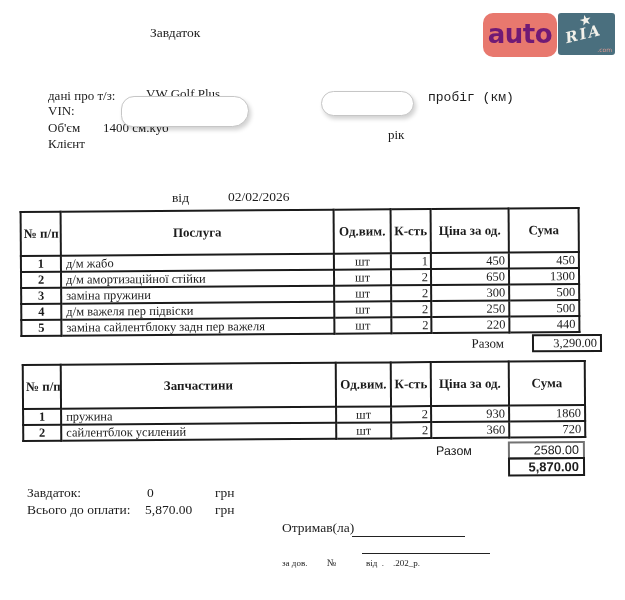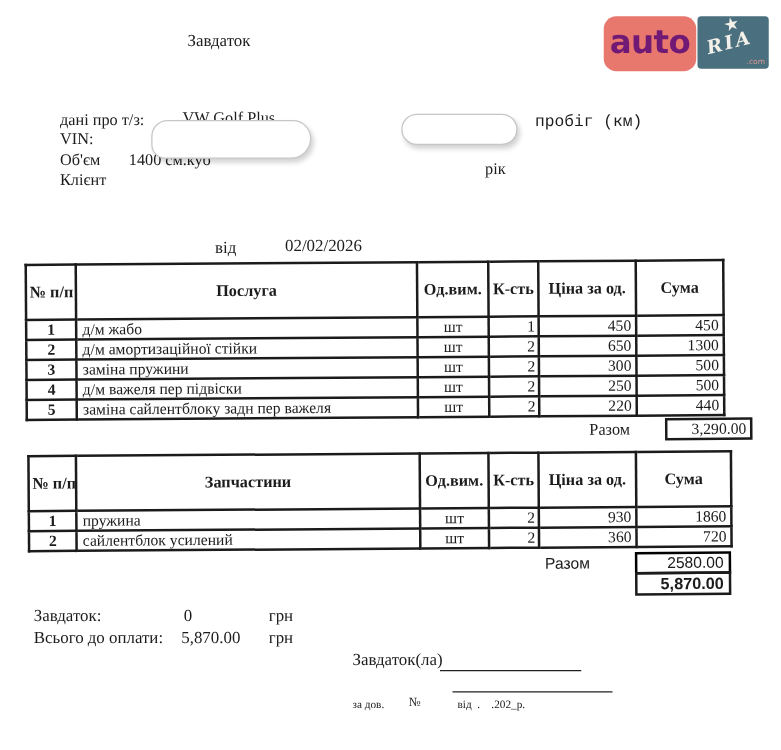--- a/index.html
+++ b/index.html
@@ -82,21 +82,21 @@
     font-size:12.5px; line-height:14px;margin-left:24px;
   }
 
   
   .t2-totals { left:22px; top:443px; width:562px; height:38px;
     font-family:"Liberation Sans", sans-serif; transform:rotate(-0.4deg); }
   .t2-lbl-a { position:absolute; right:112px; top:2px;  font-size:12.5px; }
   .t2-lbl-b { position:absolute; right:98px;  top:19px; font-size:13px; font-weight:bold; }
   .t2-cell-a {
     position:absolute; left:486px; top:0; width:77px; height:18px;
-    border:2px solid #000000; text-align:right; padding-right:4px; font-size:12.5px; line-height:14px;
+    border:2px solid #737373; text-align:right; padding-right:4px; font-size:12.5px; line-height:14px;
   }
   .t2-cell-b {
     position:absolute; left:486px; top:16px; width:77px; height:19px;
     border:2px solid #1b1b1b; text-align:right; padding-right:4px;
     font-size:13px; font-weight:bold; line-height:15px;
   }
 
   
   .pay { font-size:13.5px; }
   .pay-lbl1 { left:27px;  top:485px; }
@@ -254,20 +254,20 @@
     <span class="t2-cell-b">5,870.00</span>
   </div>
 
   <div class="abs pay pay-lbl1">Завдаток:</div>
   <div class="abs pay pay-val1">0</div>
   <div class="abs pay pay-cur1">грн</div>
   <div class="abs pay pay-lbl2">Всього до оплати:</div>
   <div class="abs pay pay-val2">5,870.00</div>
   <div class="abs pay pay-cur2">грн</div>
 
-  <div class="abs sig-received">Завдаток(ла)</div>
+  <div class="abs sig-received">Отримав(ла)</div>
   <div class="abs sig-line1"></div>
   <div class="abs sig-line2"></div>
   <div class="abs sig-dov">за дов.</div>
   <div class="abs sig-num">№</div>
   <div class="abs sig-date">від  .    .202_р.</div>
 
 </div>
 
 </body></html>

